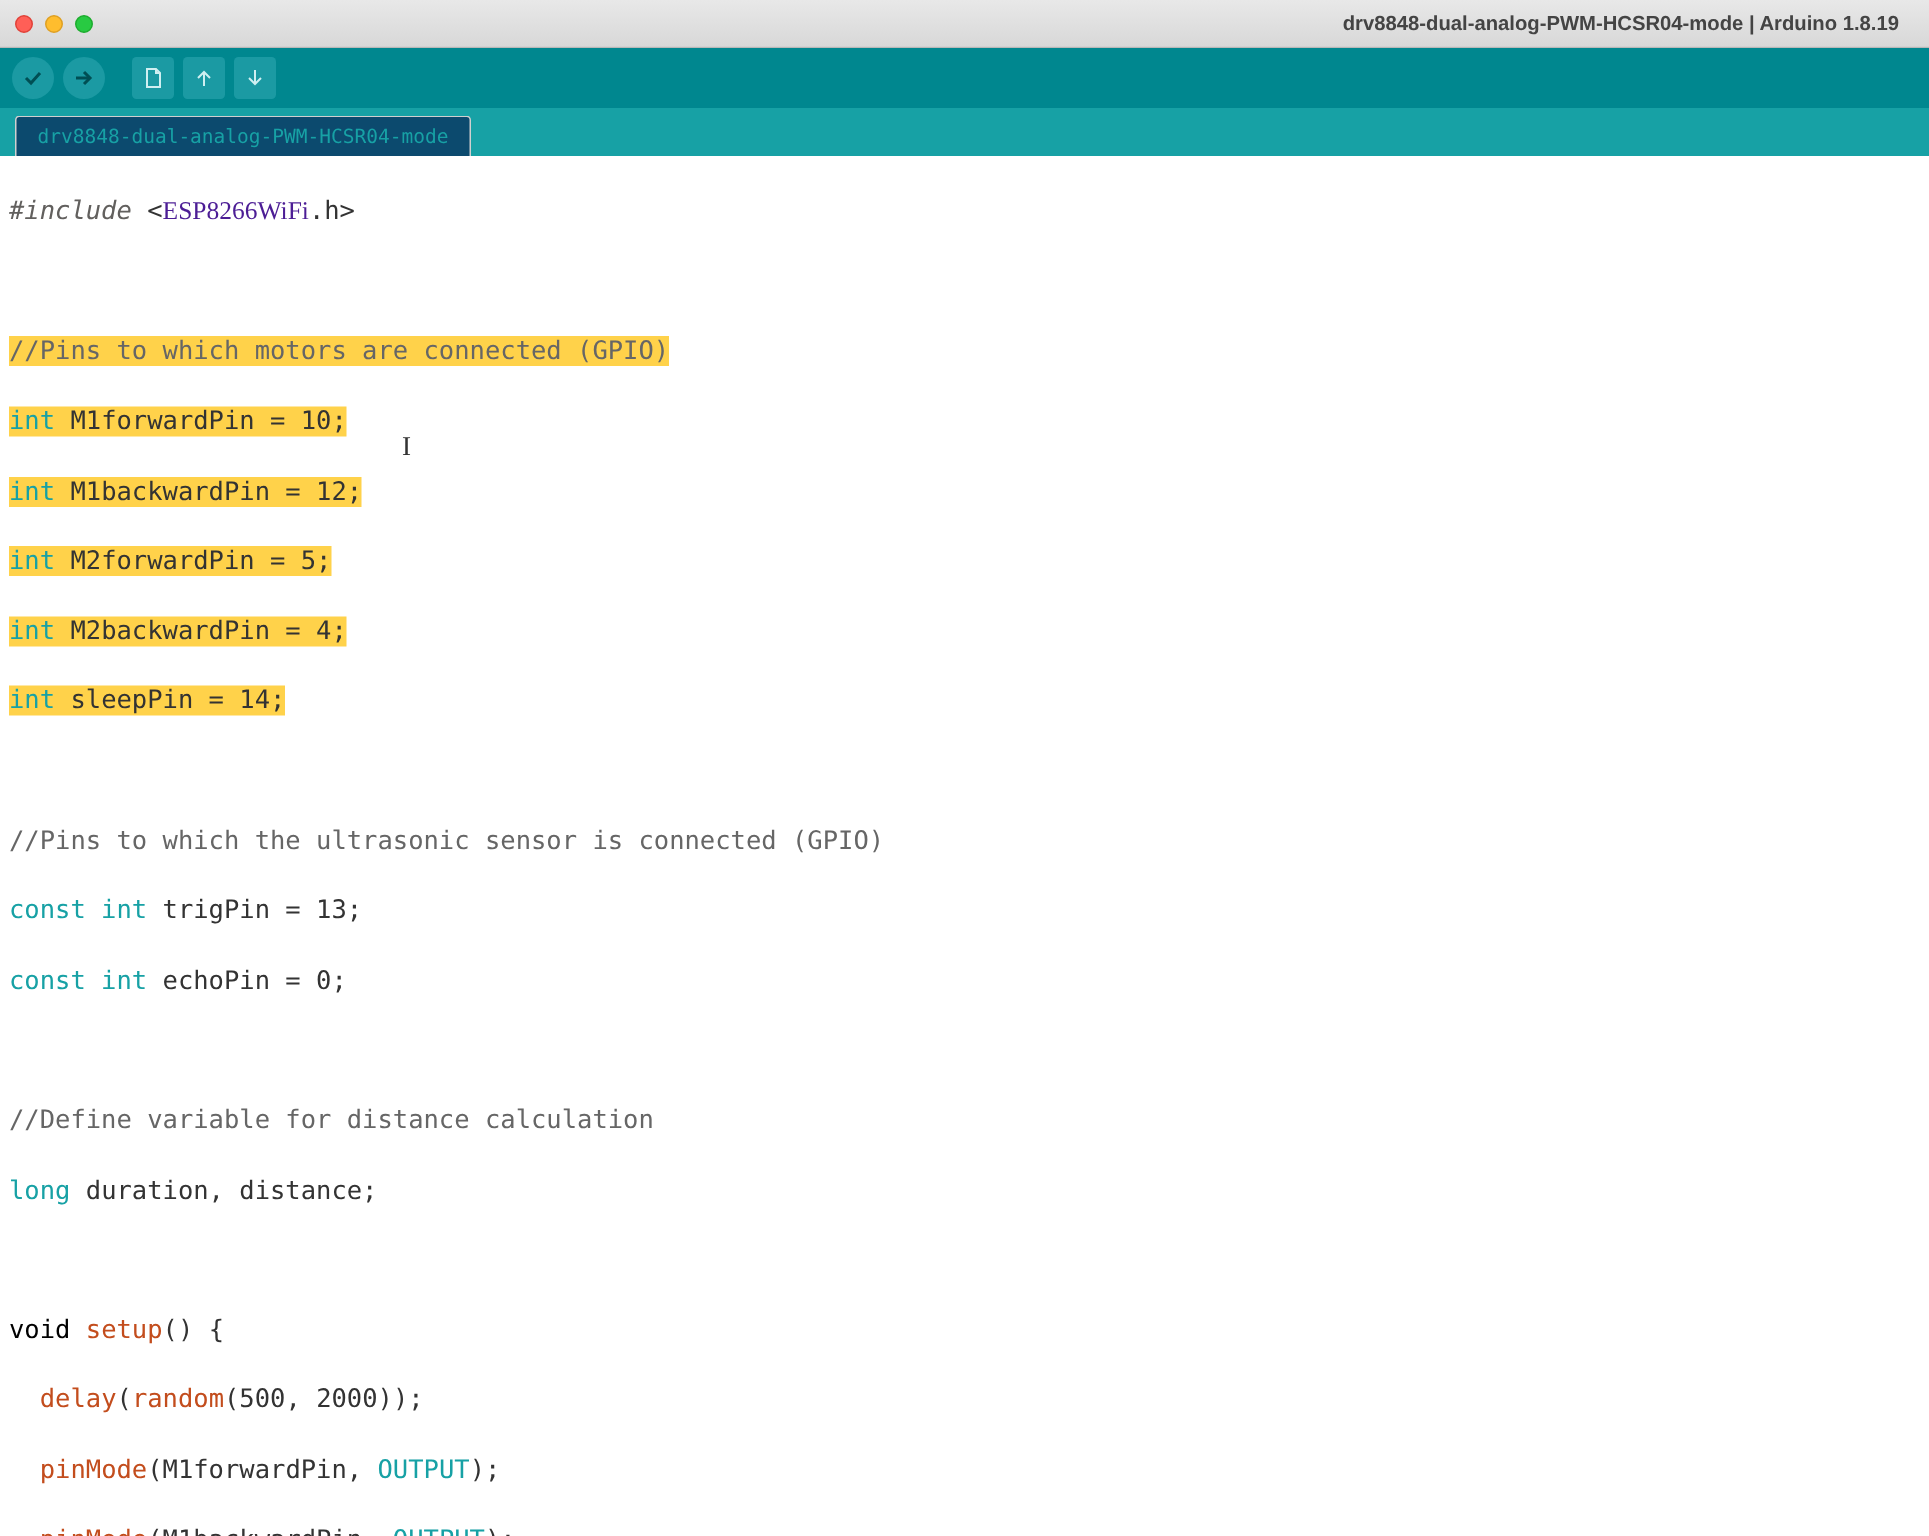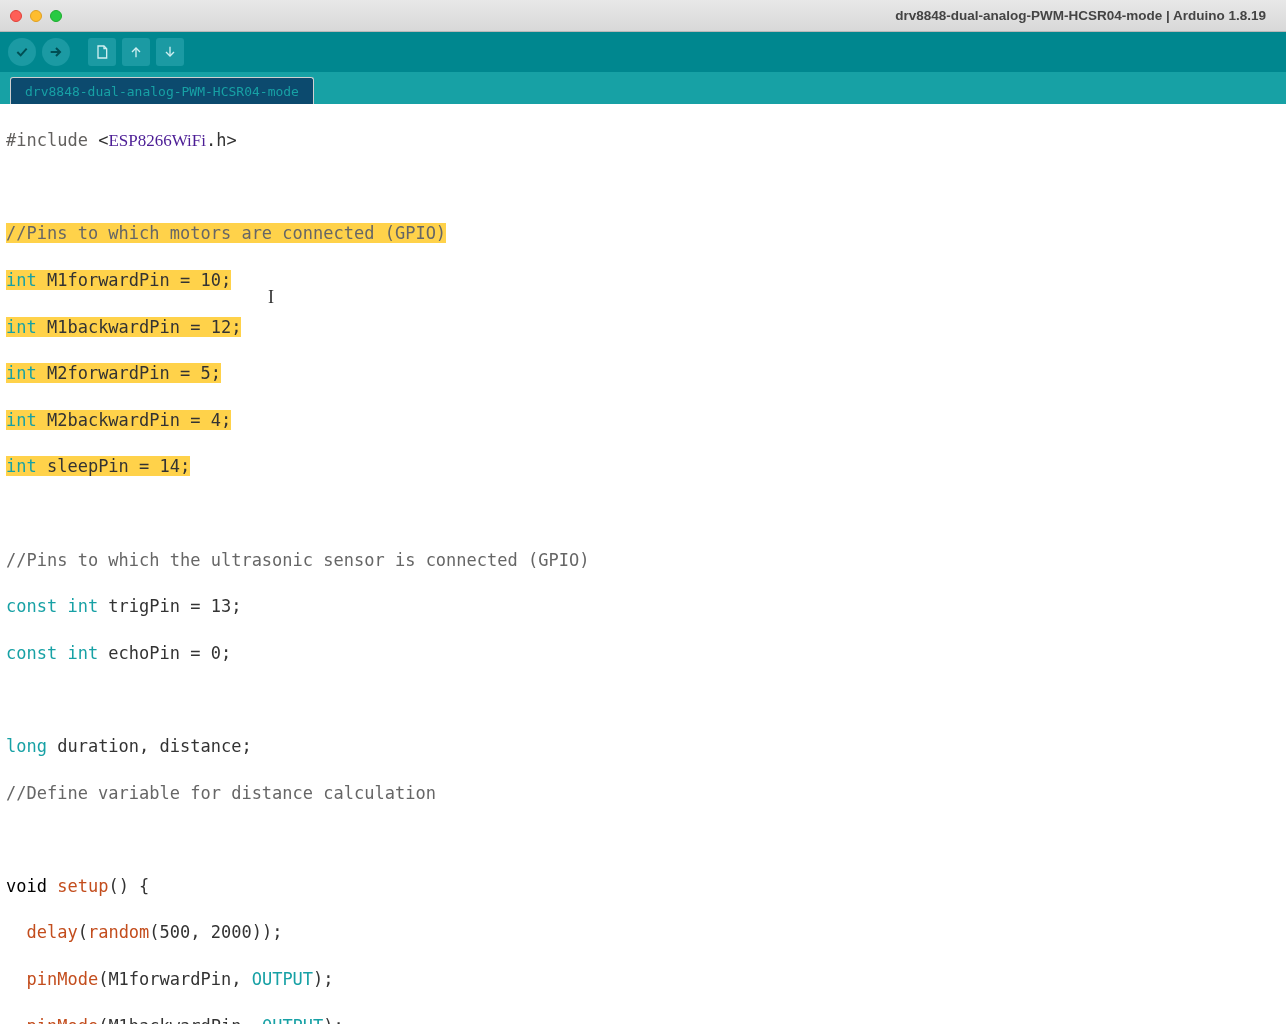--- a/index.html
+++ b/index.html
@@ -75,21 +75,21 @@
   }
   .editor {
     font-family: Monaco, Menlo, Consolas, monospace;
     font-size: 17px;
     line-height: 23.3px;
     padding: 2px 6px;
     white-space: pre;
     color: #333;
     position: relative;
   }
-  .tok-pre   { color: #62605e; }
+  .tok-pre   { color: #62605e; font-style: italic; }
   .tok-kw    { color: #000000; }
   .tok-type  { color: #17a1a5; }
   .tok-fn    { color: #c34d1d; }
   .tok-lib   { color: #4c1d95; font-family: Liberation Serif, serif; }
   .tok-const { color: #17a1a5; }
   .tok-comment { color: #666; }
   .tok-op    { color: #333; }
   .hl {
     background: #ffd24a;
   }
@@ -156,22 +156,22 @@
 <div><span class="hl"><span class="tok-type">int</span><span> M1forwardPin = 10;</span></span></div>
 <div><span class="hl"><span class="tok-type">int</span><span> M1backwardPin = 12;</span></span></div>
 <div><span class="hl"><span class="tok-type">int</span><span> M2forwardPin = 5;</span></span></div>
 <div><span class="hl"><span class="tok-type">int</span><span> M2backwardPin = 4;</span></span></div>
 <div><span class="hl"><span class="tok-type">int</span><span> sleepPin = 14;</span></span></div>
 <div> </div>
 <div><span class="tok-comment">//Pins to which the ultrasonic sensor is connected (GPIO)</span></div>
 <div><span class="tok-type">const int</span><span> trigPin = 13;</span></div>
 <div><span class="tok-type">const int</span><span> echoPin = 0;</span></div>
 <div> </div>
+<div><span class="tok-comment">//Define variable for distance calculation</span></div>
 <div><span class="tok-type">long</span><span> duration, distance;</span></div>
-<div><span class="tok-comment">//Define variable for distance calculation</span></div>
 <div> </div>
 <div><span class="tok-kw">void</span> <span class="tok-fn">setup</span><span>() {</span></div>
 <div><span>  </span><span class="tok-fn">delay</span><span>(</span><span class="tok-fn">random</span><span>(500, 2000));</span></div>
 <div><span>  </span><span class="tok-fn">pinMode</span><span>(M1forwardPin, </span><span class="tok-const">OUTPUT</span><span>);</span></div>
 <div><span>  </span><span class="tok-fn">pinMode</span><span>(M1backwardPin, </span><span class="tok-const">OUTPUT</span><span>);</span></div>
 
 
 
 
 

